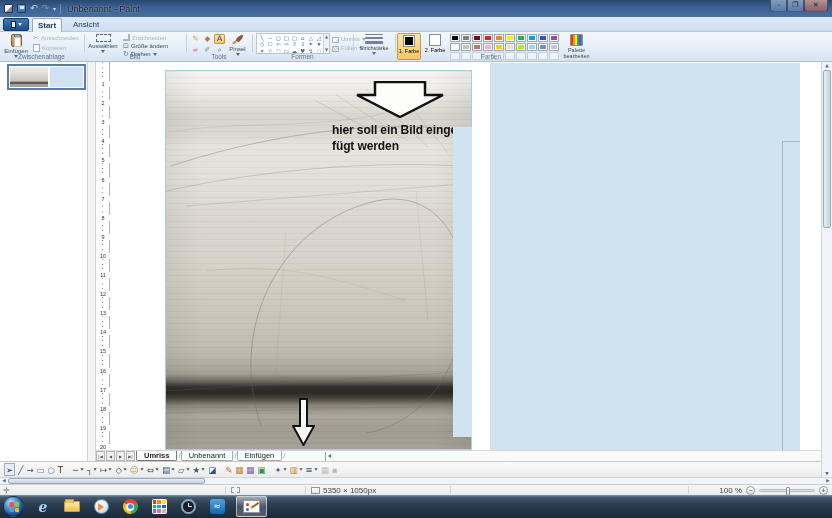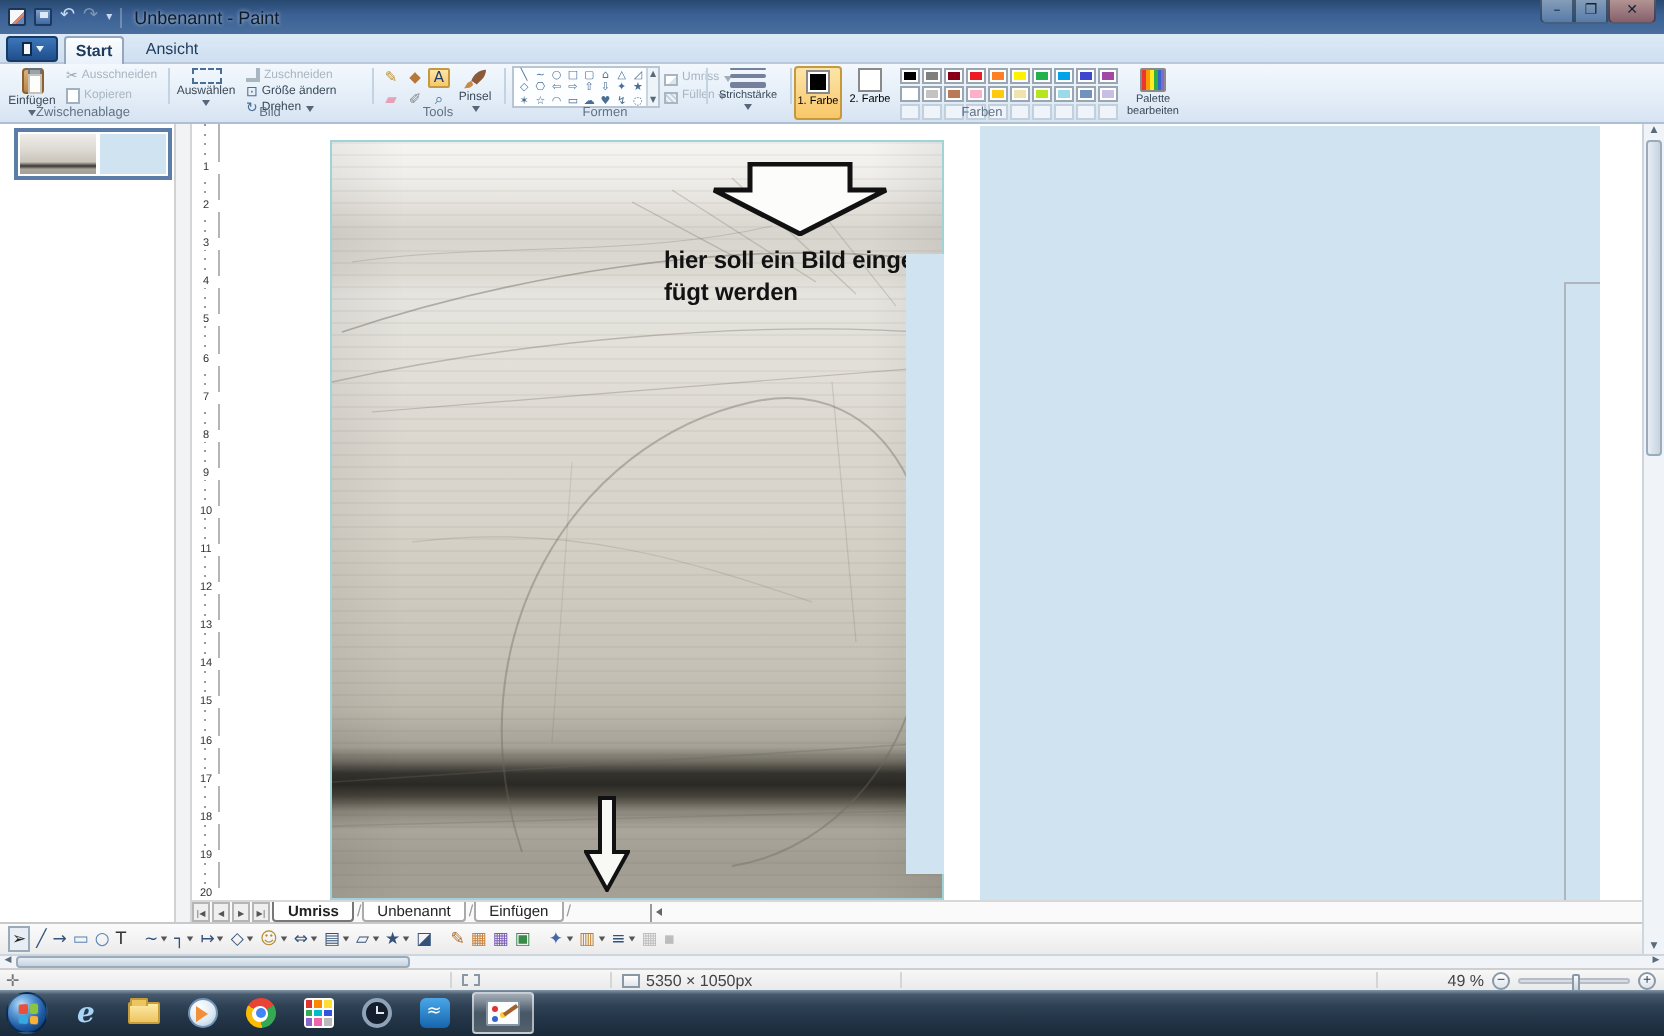--- a/index.html
+++ b/index.html
@@ -614,21 +614,21 @@
       <span class="ico-selsize"></span>
     </div>
     <span class="ssep" style="left:305px;"></span>
     <div class="sitem" style="left:311px;">
       <span class="ico-imgsize"></span>
       <span>5350 × 1050px</span>
     </div>
     <span class="ssep" style="left:450px;"></span>
     <span class="ssep" style="left:688px;"></span>
     <div id="zoomctl">
-      <span>49 %</span>
+      <span>100 %</span>
       <span class="zbtn">−</span>
       <span id="ztrack">
           <span id="zthumb"></span>
         </span>
       <span class="zbtn">+</span>
     </div>
   </div>
 
   <div id="taskbar">
     <div id="orb">

